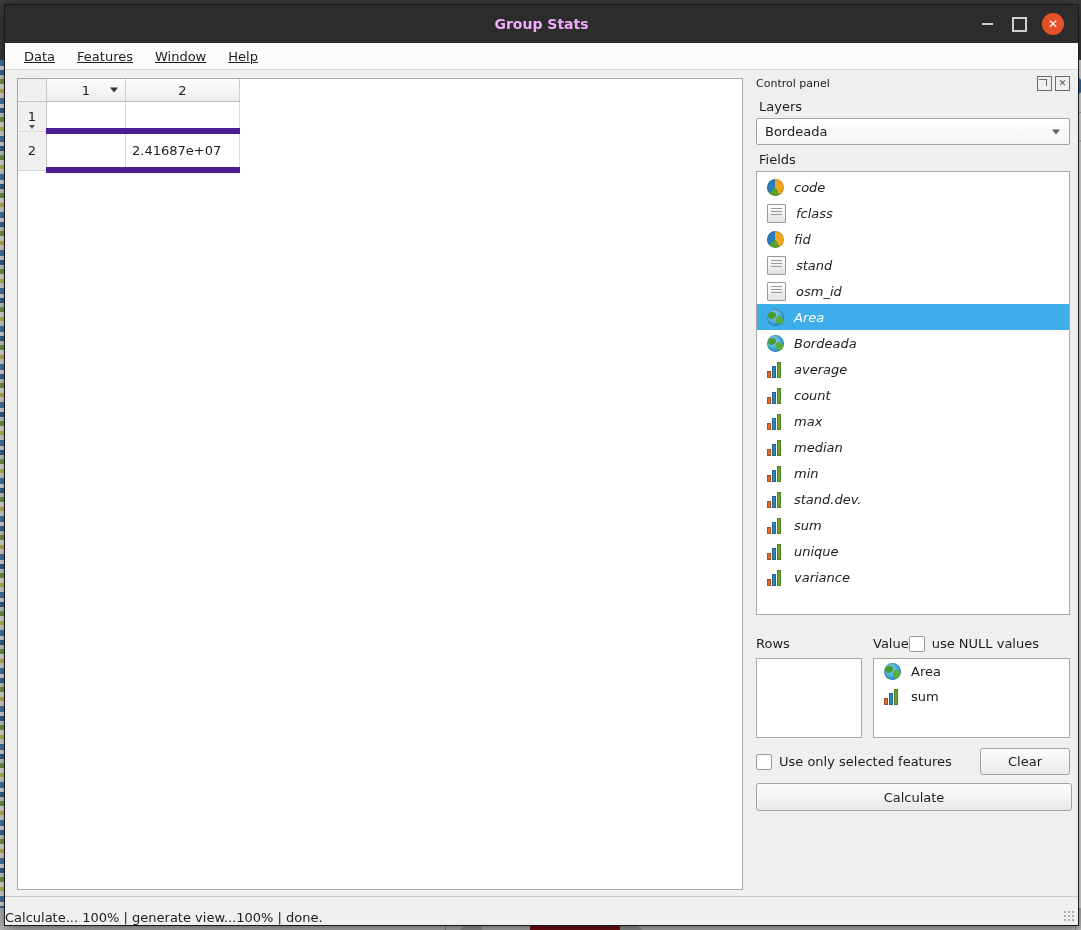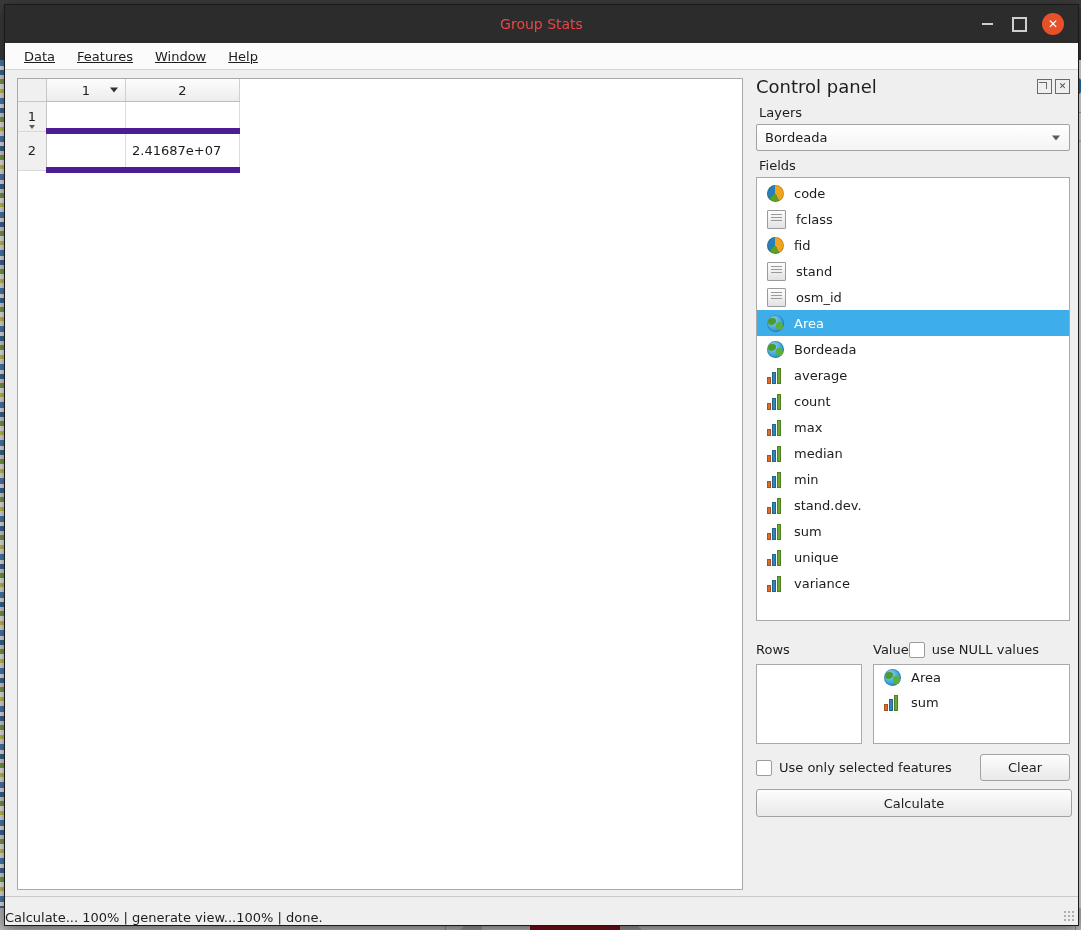--- a/index.html
+++ b/index.html
@@ -97,23 +97,23 @@
     background: #2c2c2c;
     display: flex;
     align-items: center;
     position: relative;
     flex: 0 0 auto;
   }
   #title-text {
     position: absolute;
     left: 0; right: 0;
     text-align: center;
-    color: #ef4444;
+    color: #f0abfc;
     font-size: 14px;
-    font-weight: normal;
+    font-weight: bold;
     pointer-events: none;
   }
   .win-controls {
     margin-left: auto;
     display: flex;
     align-items: center;
     gap: 14px;
     padding-right: 14px;
     z-index: 2;
   }
@@ -256,21 +256,21 @@
     display: flex;
     flex-direction: column;
     background: #efefef;
   }
   .panel-title-row {
     display: flex;
     align-items: center;
     margin-bottom: 6px;
   }
   .panel-title {
-    font-size: 18px;
+    font-size: 11px;
     color: #1d1d1d;
   }
   .panel-title-icons {
     margin-left: auto;
     display: flex;
     gap: 3px;
     align-items: center;
   }
   .dock-icon {
     width: 13px; height: 13px;
@@ -325,20 +325,21 @@
     padding: 2px 0;
   }
   .field-row {
     display: flex;
     align-items: center;
     height: 26px;
     padding: 0 4px 0 10px;
     font-size: 13px;
     color: #1d1d1d;
     gap: 10px;
+    font-style: italic;
   }
   .field-row.selected {
     background: #3daee9;
     color: #ffffff;
   }
   .ficon { width: 17px; height: 17px; flex: 0 0 17px; position: relative; }
 
   
   .ficon.number {
     border-radius: 50%;

